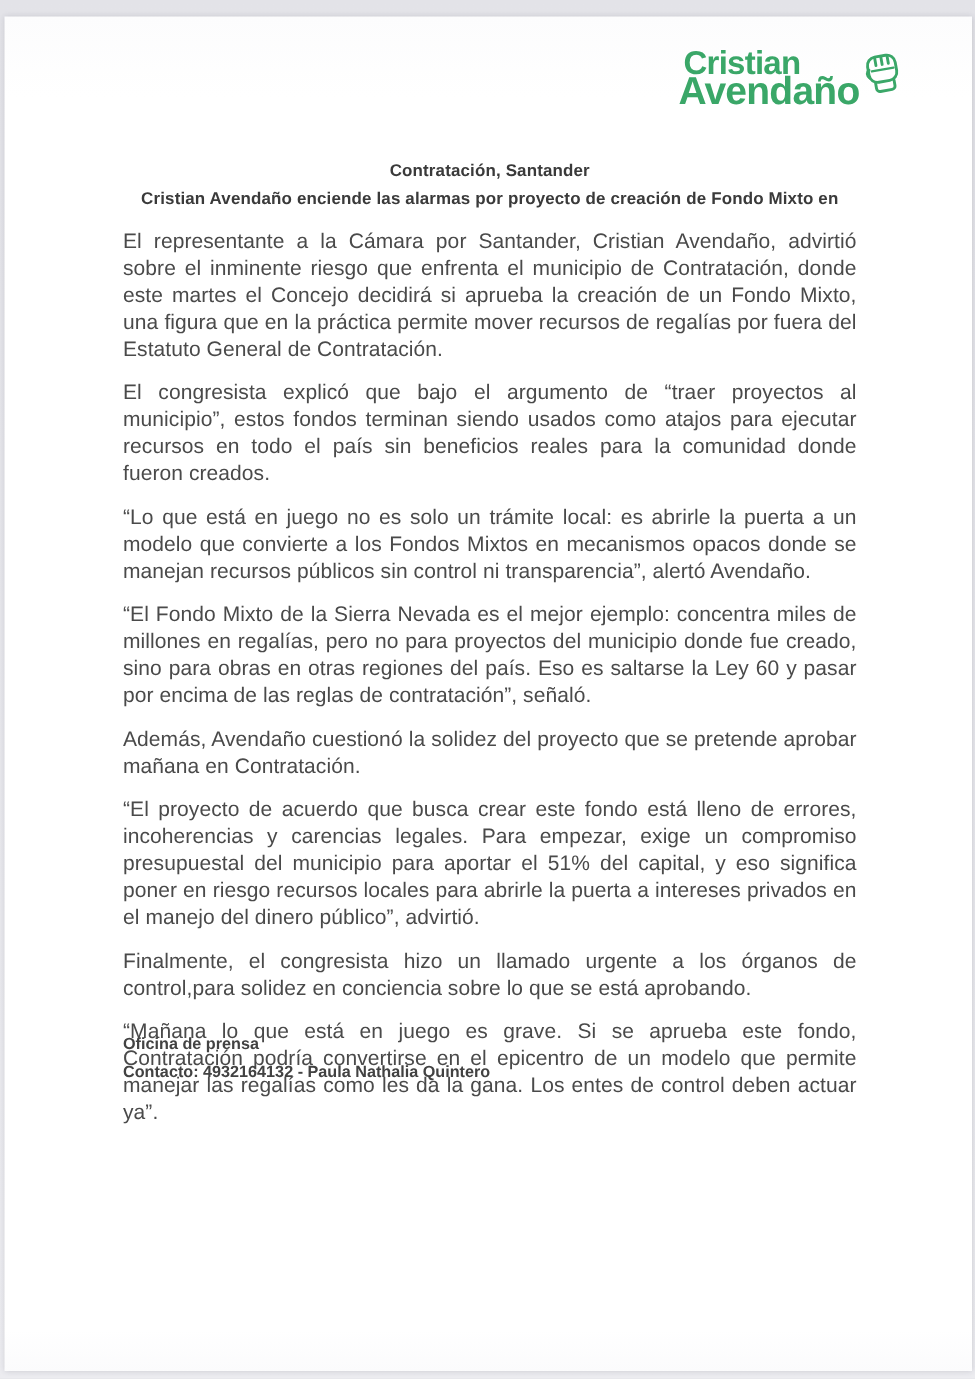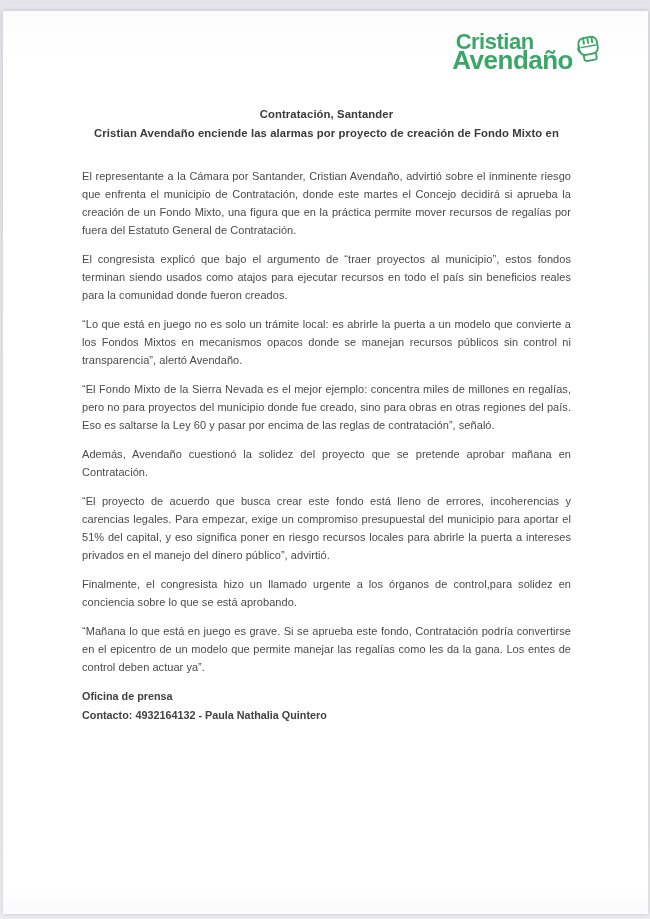--- a/index.html
+++ b/index.html
@@ -53,24 +53,23 @@
     font-size: 11.3px;
     line-height: 19px;
     color: #3a3a3a;
     letter-spacing: 0.1px;
   }
   .title div { white-space: nowrap; }
   
   .bodytext {
     position: absolute;
     top: 140px; left: 0; right: 0;
-    font-size: 11px;
+    font-size: 14px;
     line-height: 18px;
     color: #4a4a4a;
-    margin-top: 16px;
   }
   .bodytext p {
     margin: 0 0 11px 0;
     text-align: justify;
     letter-spacing: 0.05px;
   }
   
   .press-footer {
     position: absolute;
     top: 676px; left: 0; right: 0;

